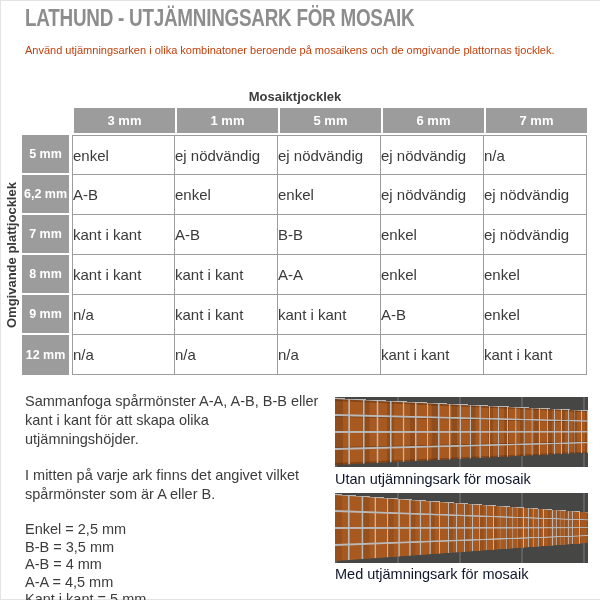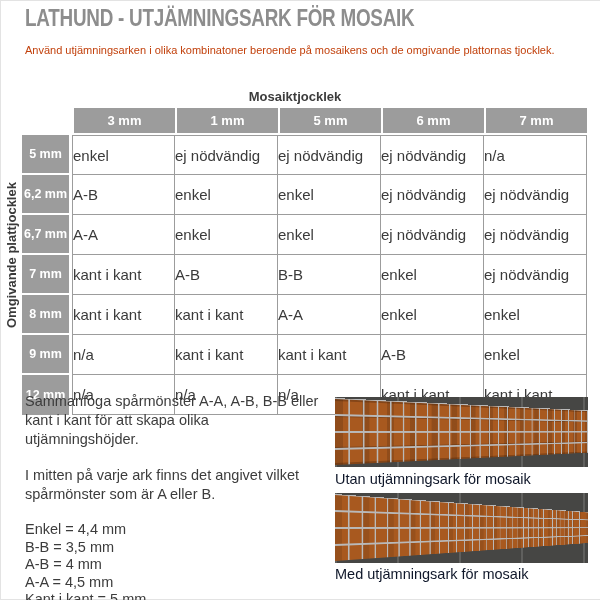--- a/index.html
+++ b/index.html
@@ -133,28 +133,20 @@
         </tr>
         <tr>
           <th class="row-h">6,2 mm</th>
           <td class="cell">A-B</td>
           <td class="cell">enkel</td>
           <td class="cell">enkel</td>
           <td class="cell">ej nödvändig</td>
           <td class="cell">ej nödvändig</td>
         </tr>
         <tr>
-          <th class="row-h">6,7 mm</th>
-          <td class="cell">A-A</td>
-          <td class="cell">enkel</td>
-          <td class="cell">enkel</td>
-          <td class="cell">ej nödvändig</td>
-          <td class="cell">ej nödvändig</td>
-        </tr>
-        <tr>
           <th class="row-h">7 mm</th>
           <td class="cell">kant i kant</td>
           <td class="cell">A-B</td>
           <td class="cell">B-B</td>
           <td class="cell">enkel</td>
           <td class="cell">ej nödvändig</td>
         </tr>
         <tr>
           <th class="row-h">8 mm</th>
           <td class="cell">kant i kant</td>
@@ -179,21 +171,21 @@
           <td class="cell">kant i kant</td>
           <td class="cell">kant i kant</td>
         </tr>
       </tbody>
   </table>
 
   <div class="notes">
     <p>Sammanfoga spårmönster A-A, A-B, B-B eller kant i kant för att skapa olika utjämningshöjder.</p>
     <p>I mitten på varje ark finns det angivet vilket spårmönster som är A eller B.</p>
     <ul class="heights" id="heights-list">
-        <li>Enkel = 4,4 mm</li>
+        <li>Enkel = 2,5 mm</li>
         <li>B-B = 3,5 mm</li>
         <li>A-B = 4 mm</li>
         <li>A-A = 4,5 mm</li>
         <li>Kant i kant = 5 mm</li>
       </ul>
   </div>
 
   <div class="fig" id="fig-utan">
     <div class="tiles tiles-uneven"></div>
   </div>

